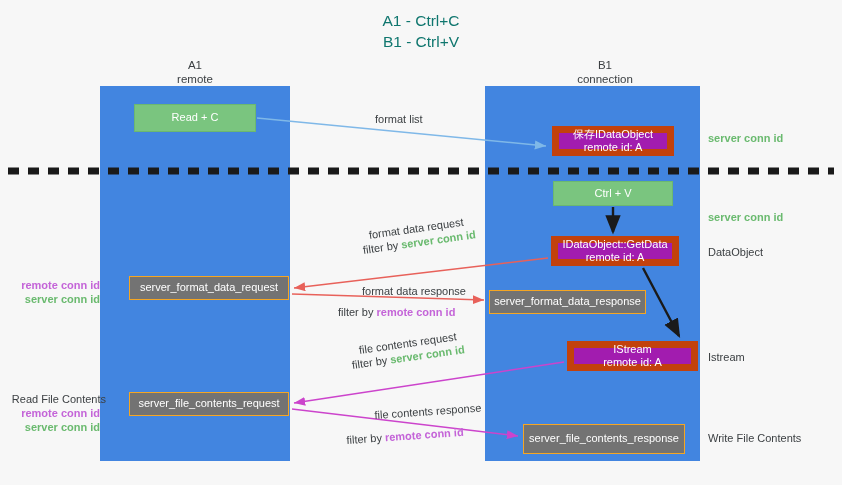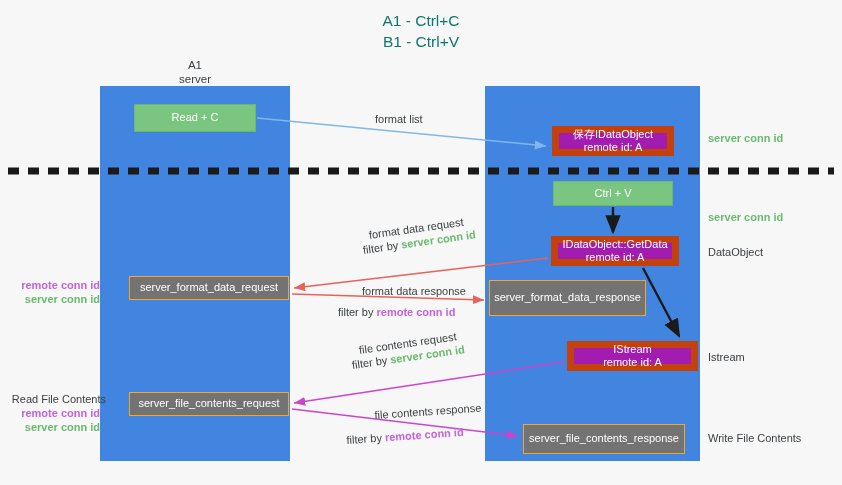--- a/index.html
+++ b/index.html
@@ -45,21 +45,21 @@
   }
   .green{background:#7ac57f;border:1px solid #6bb870;}
   .orange{background:#a21caf;border:7px solid #c2410c;}
   .orange2{background:#737373;border:1px solid #f5a623;}
 
   #box-ctrlc{left:134px;top:104px;width:122px;height:28px;}
   #box-save-idataobject{left:552px;top:126px;width:122px;height:30px;}
   #box-ctrlv{left:553px;top:181px;width:120px;height:25px;}
   #box-getdata{left:551px;top:236px;width:128px;height:30px;}
   #box-srv-fmt-req{left:129px;top:276px;width:160px;height:24px;}
-  #box-srv-fmt-resp{left:489px;top:280px;width:157px;height:36px;}
+  #box-srv-fmt-resp{left:489px;top:290px;width:157px;height:24px;}
   #box-istream{left:567px;top:341px;width:131px;height:30px;}
   #box-srv-file-req{left:129px;top:392px;width:160px;height:24px;}
   #box-srv-file-resp{left:523px;top:424px;width:162px;height:30px;}
 
   
   .side{font-size:11px;line-height:14px;}
   .green-t{color:#6aba6f;font-weight:bold;}
   .purple-t{color:#c464d8;font-weight:bold;}
   .plain-t{color:#3c4043;}
   #lbl-server-1{left:708px;top:131px;}
@@ -126,21 +126,23 @@
 
     <line x1="564" y1="362" x2="294" y2="403" stroke="#cc44cc" stroke-width="1.4" marker-end="url(#ah-mag)"></line>
 
     <line x1="292" y1="409" x2="518" y2="436" stroke="#cc44cc" stroke-width="1.4" marker-end="url(#ah-mag)"></line>
   </svg>
 
   <div class="abs" id="title">A1 - Ctrl+C
 B1 - Ctrl+V</div>
 
   <div class="abs lane-head" id="head-a">A1
-server</div>
+remote</div>
+  <div class="abs lane-head" id="head-b">B1
+connection</div>
 
   <div class="abs box green" id="box-ctrlc">Read + C</div>
   <div class="abs box orange" id="box-save-idataobject">保存IDataObject
 remote id: A</div>
   <div class="abs box green" id="box-ctrlv">Ctrl + V</div>
   <div class="abs box orange" id="box-getdata">IDataObject::GetData
 remote id: A</div>
   <div class="abs box orange2" id="box-srv-fmt-req">server_format_data_request</div>
   <div class="abs box orange2" id="box-srv-fmt-resp">server_format_data_response</div>
   <div class="abs box orange" id="box-istream">IStream

